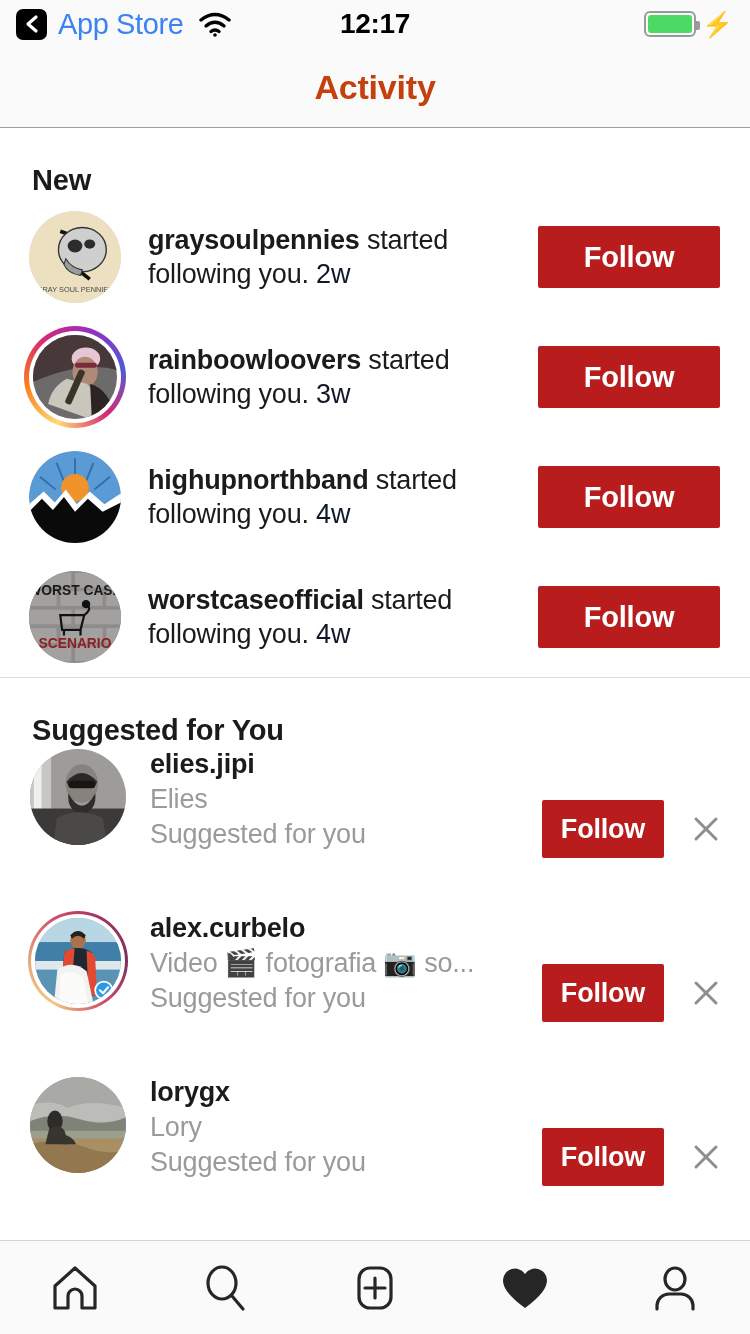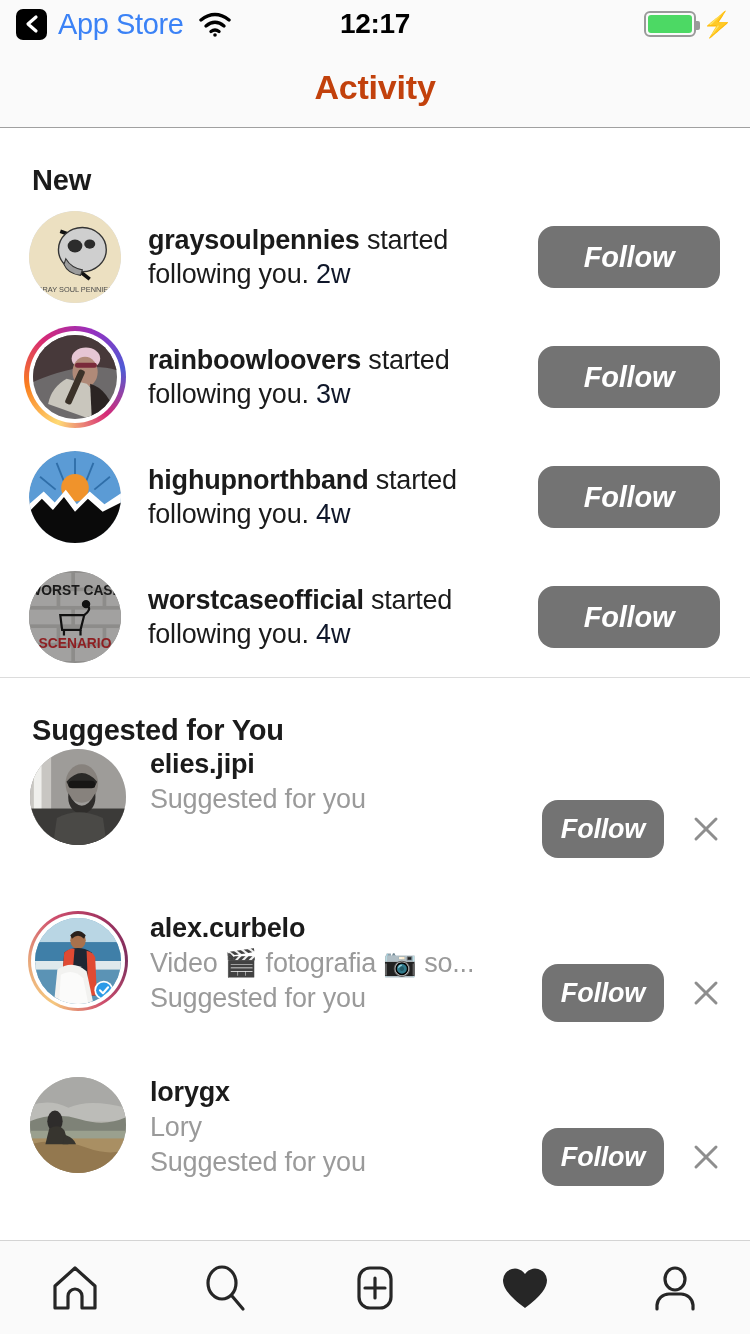--- a/index.html
+++ b/index.html
@@ -79,26 +79,25 @@
   }
 
   .row-text {
     flex:1 1 auto; margin-left:22px; padding-right:14px;
     font-size:27px; line-height:1.26; color:#1b1b1b; letter-spacing:-.2px;
   }
   .uname { font-weight:bold; }
   .time-ago { color:#0f172a; }
 
   .follow-btn {
-    flex:0 0 auto; width:182px; height:62px; background:#737373;
-    border:none; border-radius:16px; color:#fff;
+    flex:0 0 auto; width:182px; height:62px; background:#b91c1c;
+    border:none; border-radius:2px; color:#fff;
     font-size:29px; font-weight:bold; font-family:inherit;
     display:flex; align-items:center; justify-content:center;
     letter-spacing:-.2px;
-    font-style:italic;
   }
 
   
   .srow { display:flex; padding:0 24px 0 28px; height:164px; }
   .srow .avatar-wrap { width:100px; height:100px; }
   .srow .avatar { width:96px; height:96px; }
   .srow .avatar.ringed { width:86px; height:86px; }
   .s-text { flex:1 1 auto; margin-left:22px; min-width:0; padding-right:10px; }
   .s-name { font-size:27px; font-weight:bold; color:#1b1b1b; line-height:1.3; letter-spacing:-.2px; }
   .s-sub, .s-meta {
@@ -283,20 +282,21 @@
             <ellipse cx="54" cy="36" rx="17" ry="20" fill="#87827d"></ellipse>
             <path d="M38 34 q16 -18 32 0 l-3 6 q-13 -12 -26 0 z" fill="#2a2927"></path>
             <rect x="40" y="33" width="28" height="8" rx="4" fill="#171615"></rect>
             <path d="M40 46 q14 26 28 0 q2 18 -14 22 q-16 -4 -14 -22 z" fill="#2f2d2b"></path>
             <path d="M28 72 q22 -12 48 0 l4 28 H24 Z" fill="#4a4946"></path>
           </svg>
         </div>
       </div>
       <div class="s-text">
         <div class="s-name">elies.jipi</div>
+        <div class="s-sub">Elies</div>
         <div class="s-meta">Suggested for you</div>
       </div>
       <div class="s-actions">
         <button class="follow-btn sm">Follow</button>
         <span class="close-x">
           <svg width="30" height="30" viewBox="0 0 30 30">
             <line x1="5" y1="5" x2="25" y2="25" stroke="#8e8e8e" stroke-width="3" stroke-linecap="round"></line>
             <line x1="25" y1="5" x2="5" y2="25" stroke="#8e8e8e" stroke-width="3" stroke-linecap="round"></line>
           </svg>
         </span>

